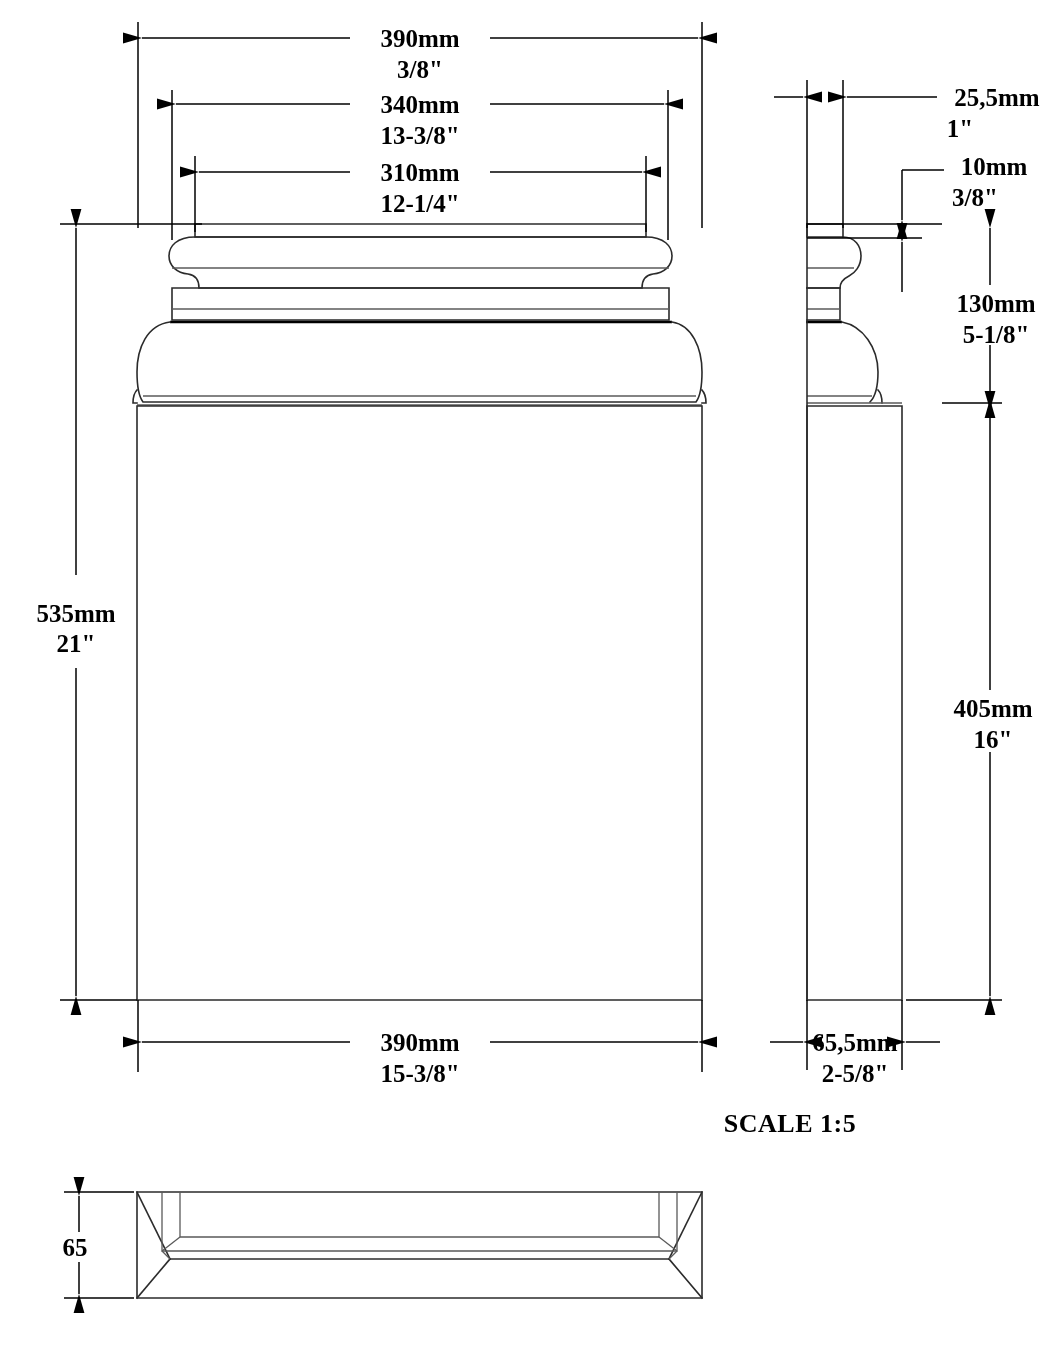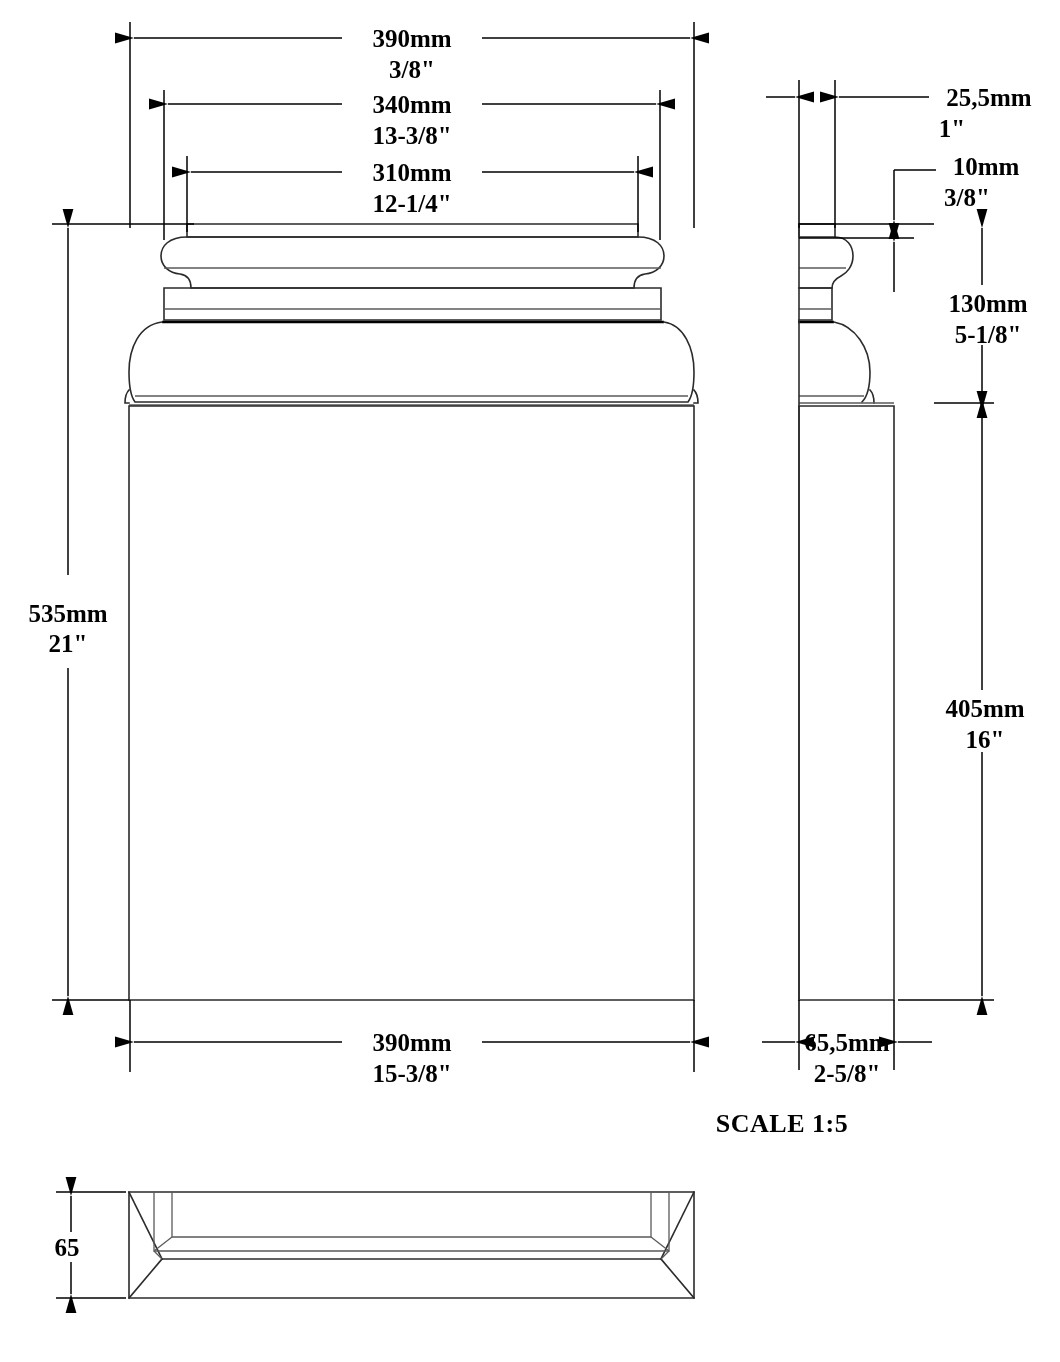--- a/index.html
+++ b/index.html
@@ -9,21 +9,21 @@
   }
   body {
     width: 1060px;
     height: 1362px;
     position: relative;
     font-family: "Liberation Serif", "DejaVu Serif", serif;
     overflow: hidden;
   }
   #drawing-root {
     position: absolute;
-    left: 4px; top: 0;
+    left: 12px; top: 0;
     width: 1044px;
     height: 1362px;
     text-align: right;
   }
   svg.cad {
     display: block;
     width: 1060px;
     height: 1362px;
   }
   .dimtext {

